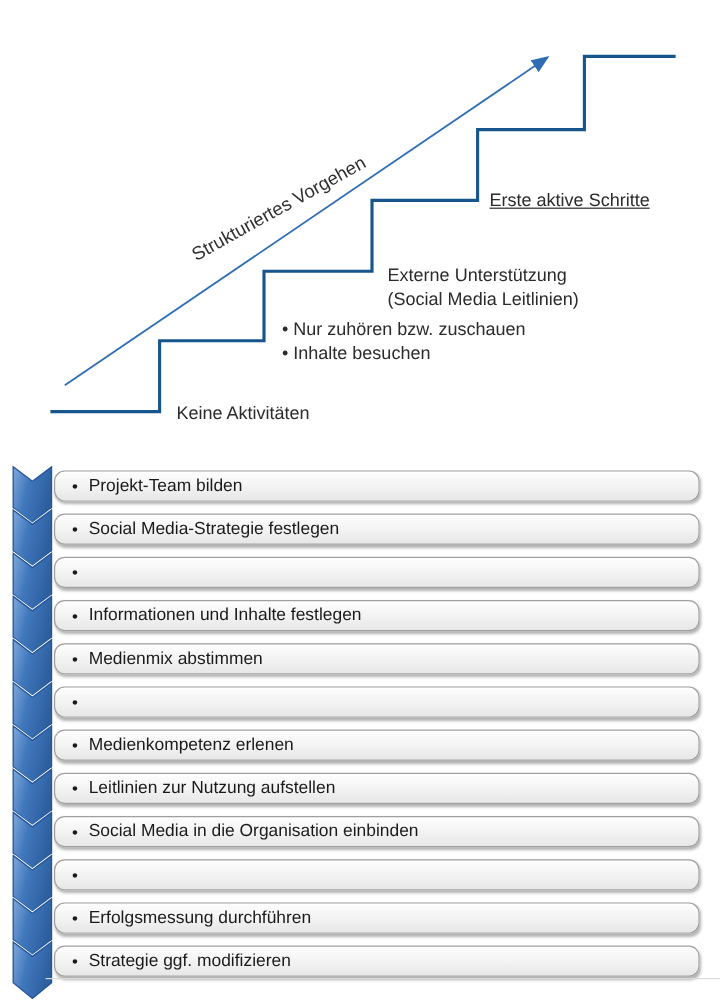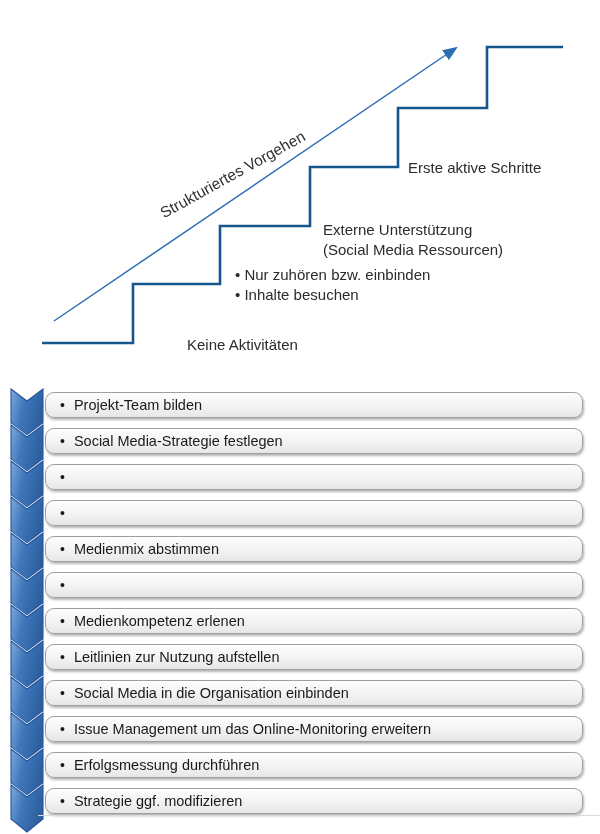--- a/index.html
+++ b/index.html
@@ -4,24 +4,24 @@
 <style>
   html,body{margin:0;padding:0;background:#ffffff;}
   .canvas{
     position:relative;width:600px;height:834px;background:#ffffff;overflow:hidden;
     font-family:"Liberation Sans", sans-serif;
   }
   .stairs-svg{position:absolute;left:0;top:0;}
   .step-label{
     position:absolute;color:#2b2b2b;font-size:15px;line-height:20px;white-space:nowrap;
   }
-  .l1{left:147px;top:335px;margin-left:40px;}
+  .l1{left:147px;top:335px;}
   .l2{left:235px;top:265px;}
   .l3{left:323px;top:208px;margin-top:12px;}
-  .l4{left:408px;top:158px;}
+  .l4{left:408px;top:158px;text-decoration:underline;}
   .rot-label{
     position:absolute;left:166px;top:203px;height:19px;line-height:19px;
     color:#2f2f2f;font-size:15.5px;white-space:nowrap;
     transform:rotate(-29deg);transform-origin:0 100%;
   }
   .list{position:absolute;top:392px;left:0;width:583px;}
   .row{position:relative;height:26px;margin-left:10px;margin-bottom:10px;}
   .chev{position:absolute;left:0;top:-4px;pointer-events:none;}
   .bar{
     margin-left:35px;height:24px;border:1px solid #9f9f9f;border-radius:9px;
@@ -51,27 +51,27 @@
     </defs>
     <polyline points="42,343 133,343 133,284 220,284 220,226 310,226 310,167 398,167 398,108 487,108 487,47 563,47" fill="none" stroke="#17568c" stroke-width="2.6"></polyline>
     <line x1="54" y1="321" x2="456" y2="48" stroke="#2e6db4" stroke-width="1.5" marker-end="url(#arrowhead)"></line>
   </svg>
 
   <div class="rot-label">Strukturiertes Vorgehen</div>
 
   <div class="step-label l1">Keine Aktivitäten</div>
 
   <div class="step-label l2">
-    <div>• Nur zuhören bzw. einbinden</div>
+    <div>• Nur zuhören bzw. zuschauen</div>
     <div>• Inhalte besuchen</div>
   </div>
 
   <div class="step-label l3">
     <div>Externe Unterstützung</div>
-    <div>(Social Media Ressourcen)</div>
+    <div>(Social Media Leitlinien)</div>
   </div>
 
   <div class="step-label l4">Erste aktive Schritte</div>
 
   <div class="list" id="list">
   <div class="row">
     <svg class="chev" width="34" height="49" viewBox="0 0 34 49">
       <polygon points="1,1 17,13 33,1 33,35 17,48 1,35" fill="none" stroke="#ffffff" stroke-width="2.6" stroke-linejoin="round"></polygon>
       <polygon points="1,1 17,13 33,1 33,35 17,48 1,35" fill="url(#chev-grad)" stroke="#24549a" stroke-width="1.1" stroke-linejoin="miter"></polygon>
     </svg>
@@ -102,20 +102,21 @@
     </div>
   </div>
 
   <div class="row">
     <svg class="chev" width="34" height="49" viewBox="0 0 34 49">
       <polygon points="1,1 17,13 33,1 33,35 17,48 1,35" fill="none" stroke="#ffffff" stroke-width="2.6" stroke-linejoin="round"></polygon>
       <polygon points="1,1 17,13 33,1 33,35 17,48 1,35" fill="url(#chev-grad)" stroke="#24549a" stroke-width="1.1" stroke-linejoin="miter"></polygon>
     </svg>
     <div class="bar">
       <span class="bullet">•</span>
+      <span class="label">Informationen und Inhalte festlegen</span>
     </div>
   </div>
 
   <div class="row">
     <svg class="chev" width="34" height="49" viewBox="0 0 34 49">
       <polygon points="1,1 17,13 33,1 33,35 17,48 1,35" fill="none" stroke="#ffffff" stroke-width="2.6" stroke-linejoin="round"></polygon>
       <polygon points="1,1 17,13 33,1 33,35 17,48 1,35" fill="url(#chev-grad)" stroke="#24549a" stroke-width="1.1" stroke-linejoin="miter"></polygon>
     </svg>
     <div class="bar">
       <span class="bullet">•</span>
@@ -166,21 +167,20 @@
     </div>
   </div>
 
   <div class="row">
     <svg class="chev" width="34" height="49" viewBox="0 0 34 49">
       <polygon points="1,1 17,13 33,1 33,35 17,48 1,35" fill="none" stroke="#ffffff" stroke-width="2.6" stroke-linejoin="round"></polygon>
       <polygon points="1,1 17,13 33,1 33,35 17,48 1,35" fill="url(#chev-grad)" stroke="#24549a" stroke-width="1.1" stroke-linejoin="miter"></polygon>
     </svg>
     <div class="bar">
       <span class="bullet">•</span>
-      <span class="label">Issue Management um das Online-Monitoring erweitern</span>
     </div>
   </div>
 
   <div class="row">
     <svg class="chev" width="34" height="49" viewBox="0 0 34 49">
       <polygon points="1,1 17,13 33,1 33,35 17,48 1,35" fill="none" stroke="#ffffff" stroke-width="2.6" stroke-linejoin="round"></polygon>
       <polygon points="1,1 17,13 33,1 33,35 17,48 1,35" fill="url(#chev-grad)" stroke="#24549a" stroke-width="1.1" stroke-linejoin="miter"></polygon>
     </svg>
     <div class="bar">
       <span class="bullet">•</span>

